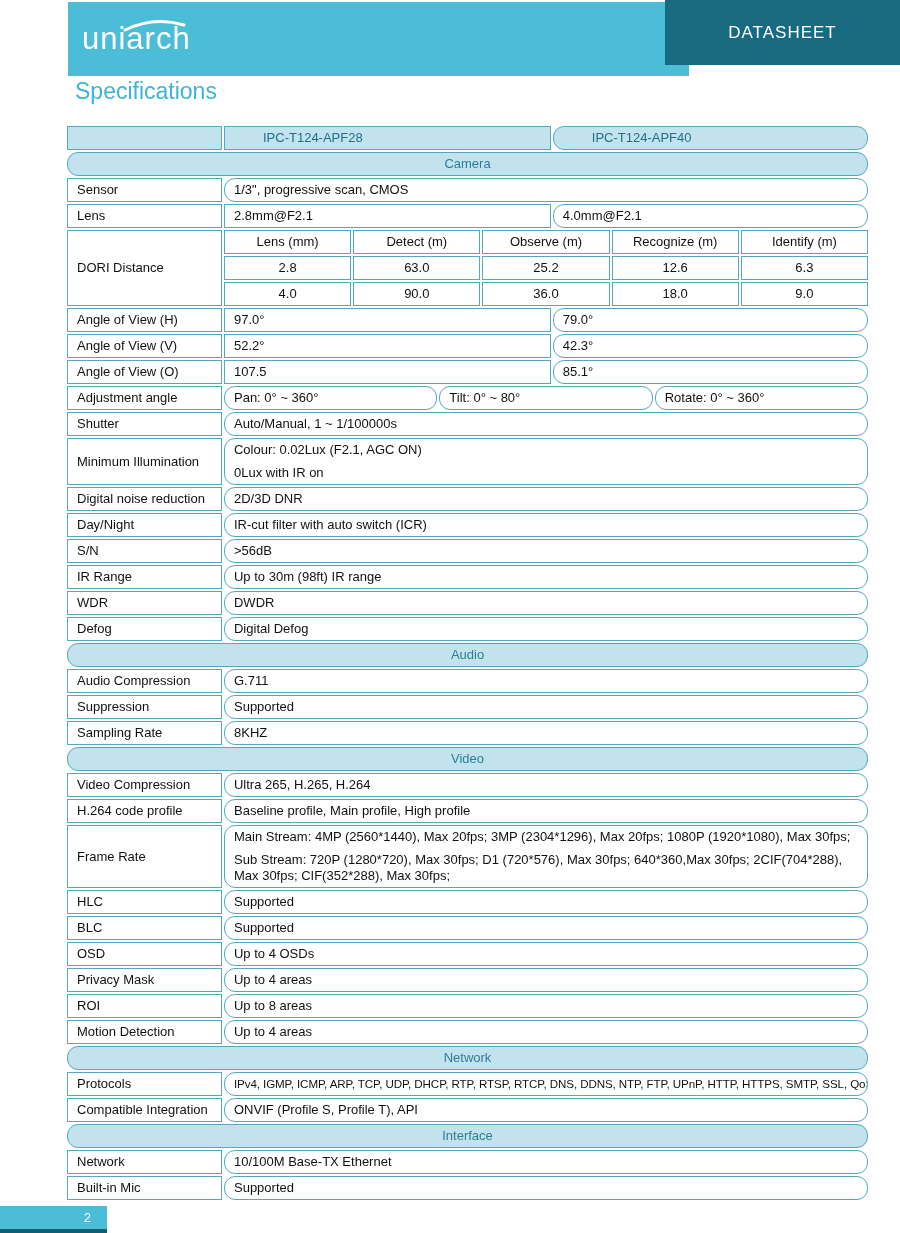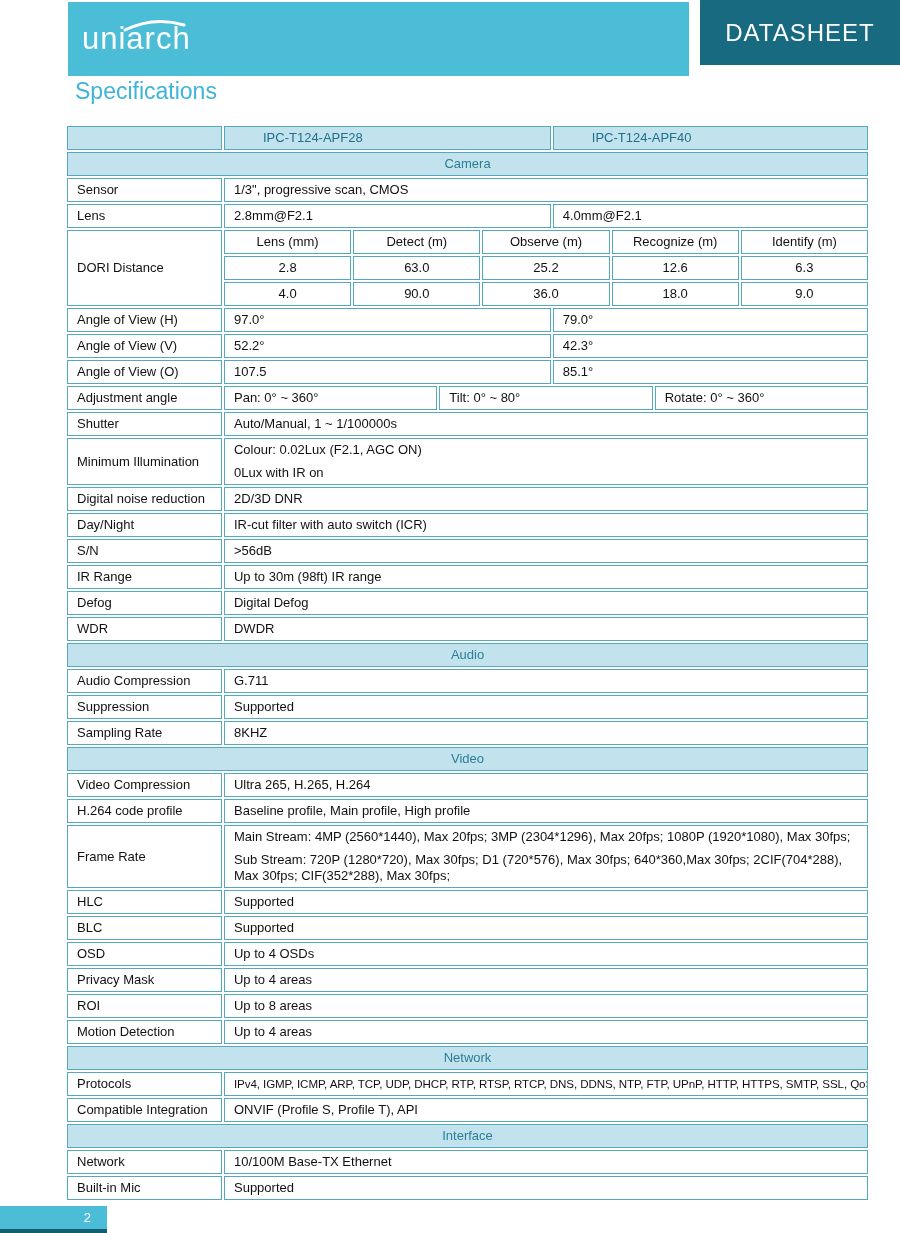--- a/index.html
+++ b/index.html
@@ -31,24 +31,24 @@
   .logo{
     position:relative;
     margin-left:14px;
     color:#ffffff;
     font-size:31px;
     font-weight:500;
     letter-spacing:1px;
   }
   .logo svg{position:absolute;left:40px;top:-5px;}
   .badge{
-    position:absolute;right:0;top:0;width:200px;height:65px;
+    position:absolute;right:0;top:0;width:235px;height:65px;
     background:var(--accent-dark);
     display:flex;align-items:center;justify-content:center;
-    color:#ffffff;font-size:24px;letter-spacing:1px;font-weight:400;
+    color:#ffffff;font-size:17px;letter-spacing:1px;font-weight:400;
   }
   
   .page-title{
     position:absolute;left:75px;top:78px;
     color:var(--heading);
     font-size:23px;font-weight:400;
   }
   
   .spec-table{
     position:absolute;left:67px;top:126px;width:801px;
@@ -61,21 +61,21 @@
     background:#ffffff;
     padding:3px 9px;
     font-size:13px;line-height:16px;color:var(--ink);
     display:flex;flex-direction:column;justify-content:center;
     min-height:24px;
     overflow:hidden;
   }
   .cell.hdr{background:var(--secbg);color:var(--modeltext);padding-left:38px;}
   .cell.sec{background:var(--secbg);color:var(--sectext);text-align:center;}
   .cell.lab{flex:0 0 19.35%;}
-  .cell.grow{flex:1;}
+  .cell.grow{flex:1;border-radius:11px;}
   .cell.col1{flex:0 0 40.8%;}
   .cell.fit{font-size:11.6px;letter-spacing:-0.1px;white-space:nowrap;}
   .subgrid{flex:1;display:flex;flex-direction:column;gap:2px;}
   .subrow{display:flex;gap:2px;flex:1;}
   .subrow .cell{flex:1;text-align:center;}
   .line + .line{margin-top:7px;}
   
   .footer-box{
     position:absolute;left:0;top:1206px;width:107px;height:23px;
     background:var(--accent-light);
@@ -191,26 +191,26 @@
       </div>
       <div class="trow">
         <div class="cell lab">S/N</div>
         <div class="cell grow">&gt;56dB</div>
       </div>
       <div class="trow">
         <div class="cell lab">IR Range</div>
         <div class="cell grow">Up to 30m (98ft) IR range</div>
       </div>
       <div class="trow">
+        <div class="cell lab">WDR</div>
+        <div class="cell grow">DWDR</div>
+      </div>
+      <div class="trow">
         <div class="cell lab">Defog</div>
         <div class="cell grow">Digital Defog</div>
-      </div>
-      <div class="trow">
-        <div class="cell lab">WDR</div>
-        <div class="cell grow">DWDR</div>
       </div>
       <div class="trow">
         <div class="cell sec grow">Audio</div>
       </div>
       <div class="trow">
         <div class="cell lab">Audio Compression</div>
         <div class="cell grow">G.711</div>
       </div>
       <div class="trow">
         <div class="cell lab">Suppression</div>

